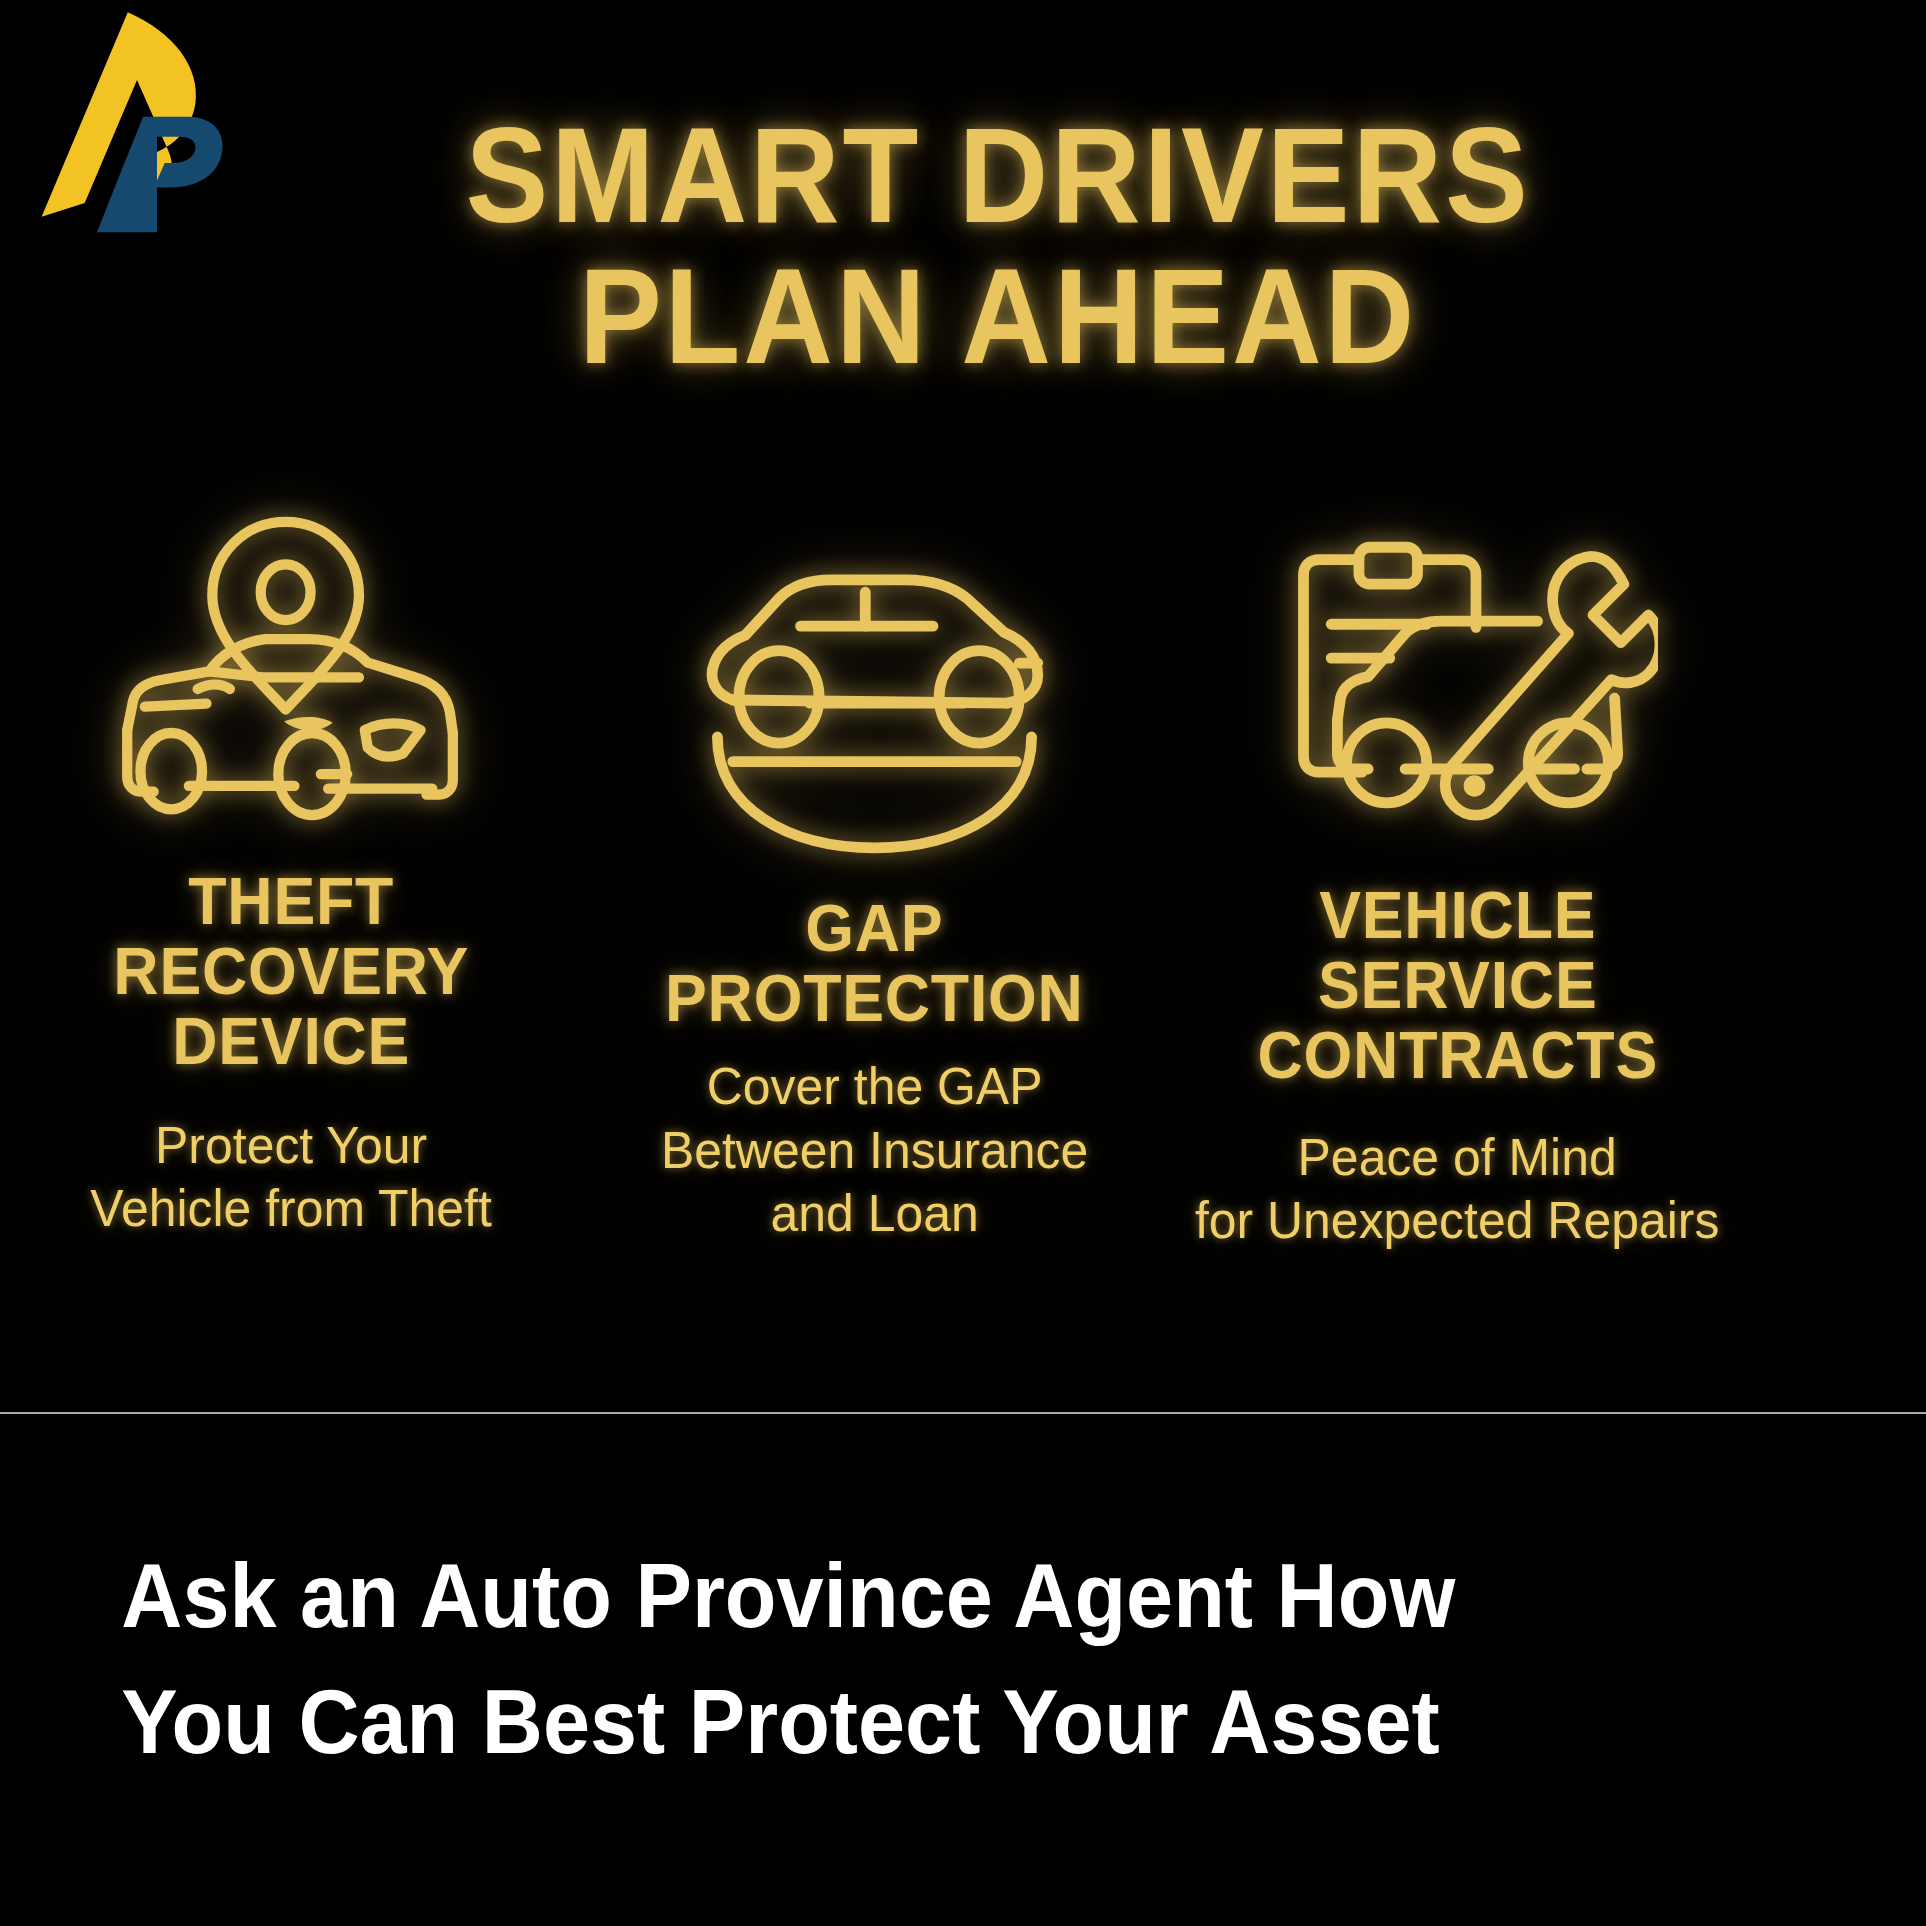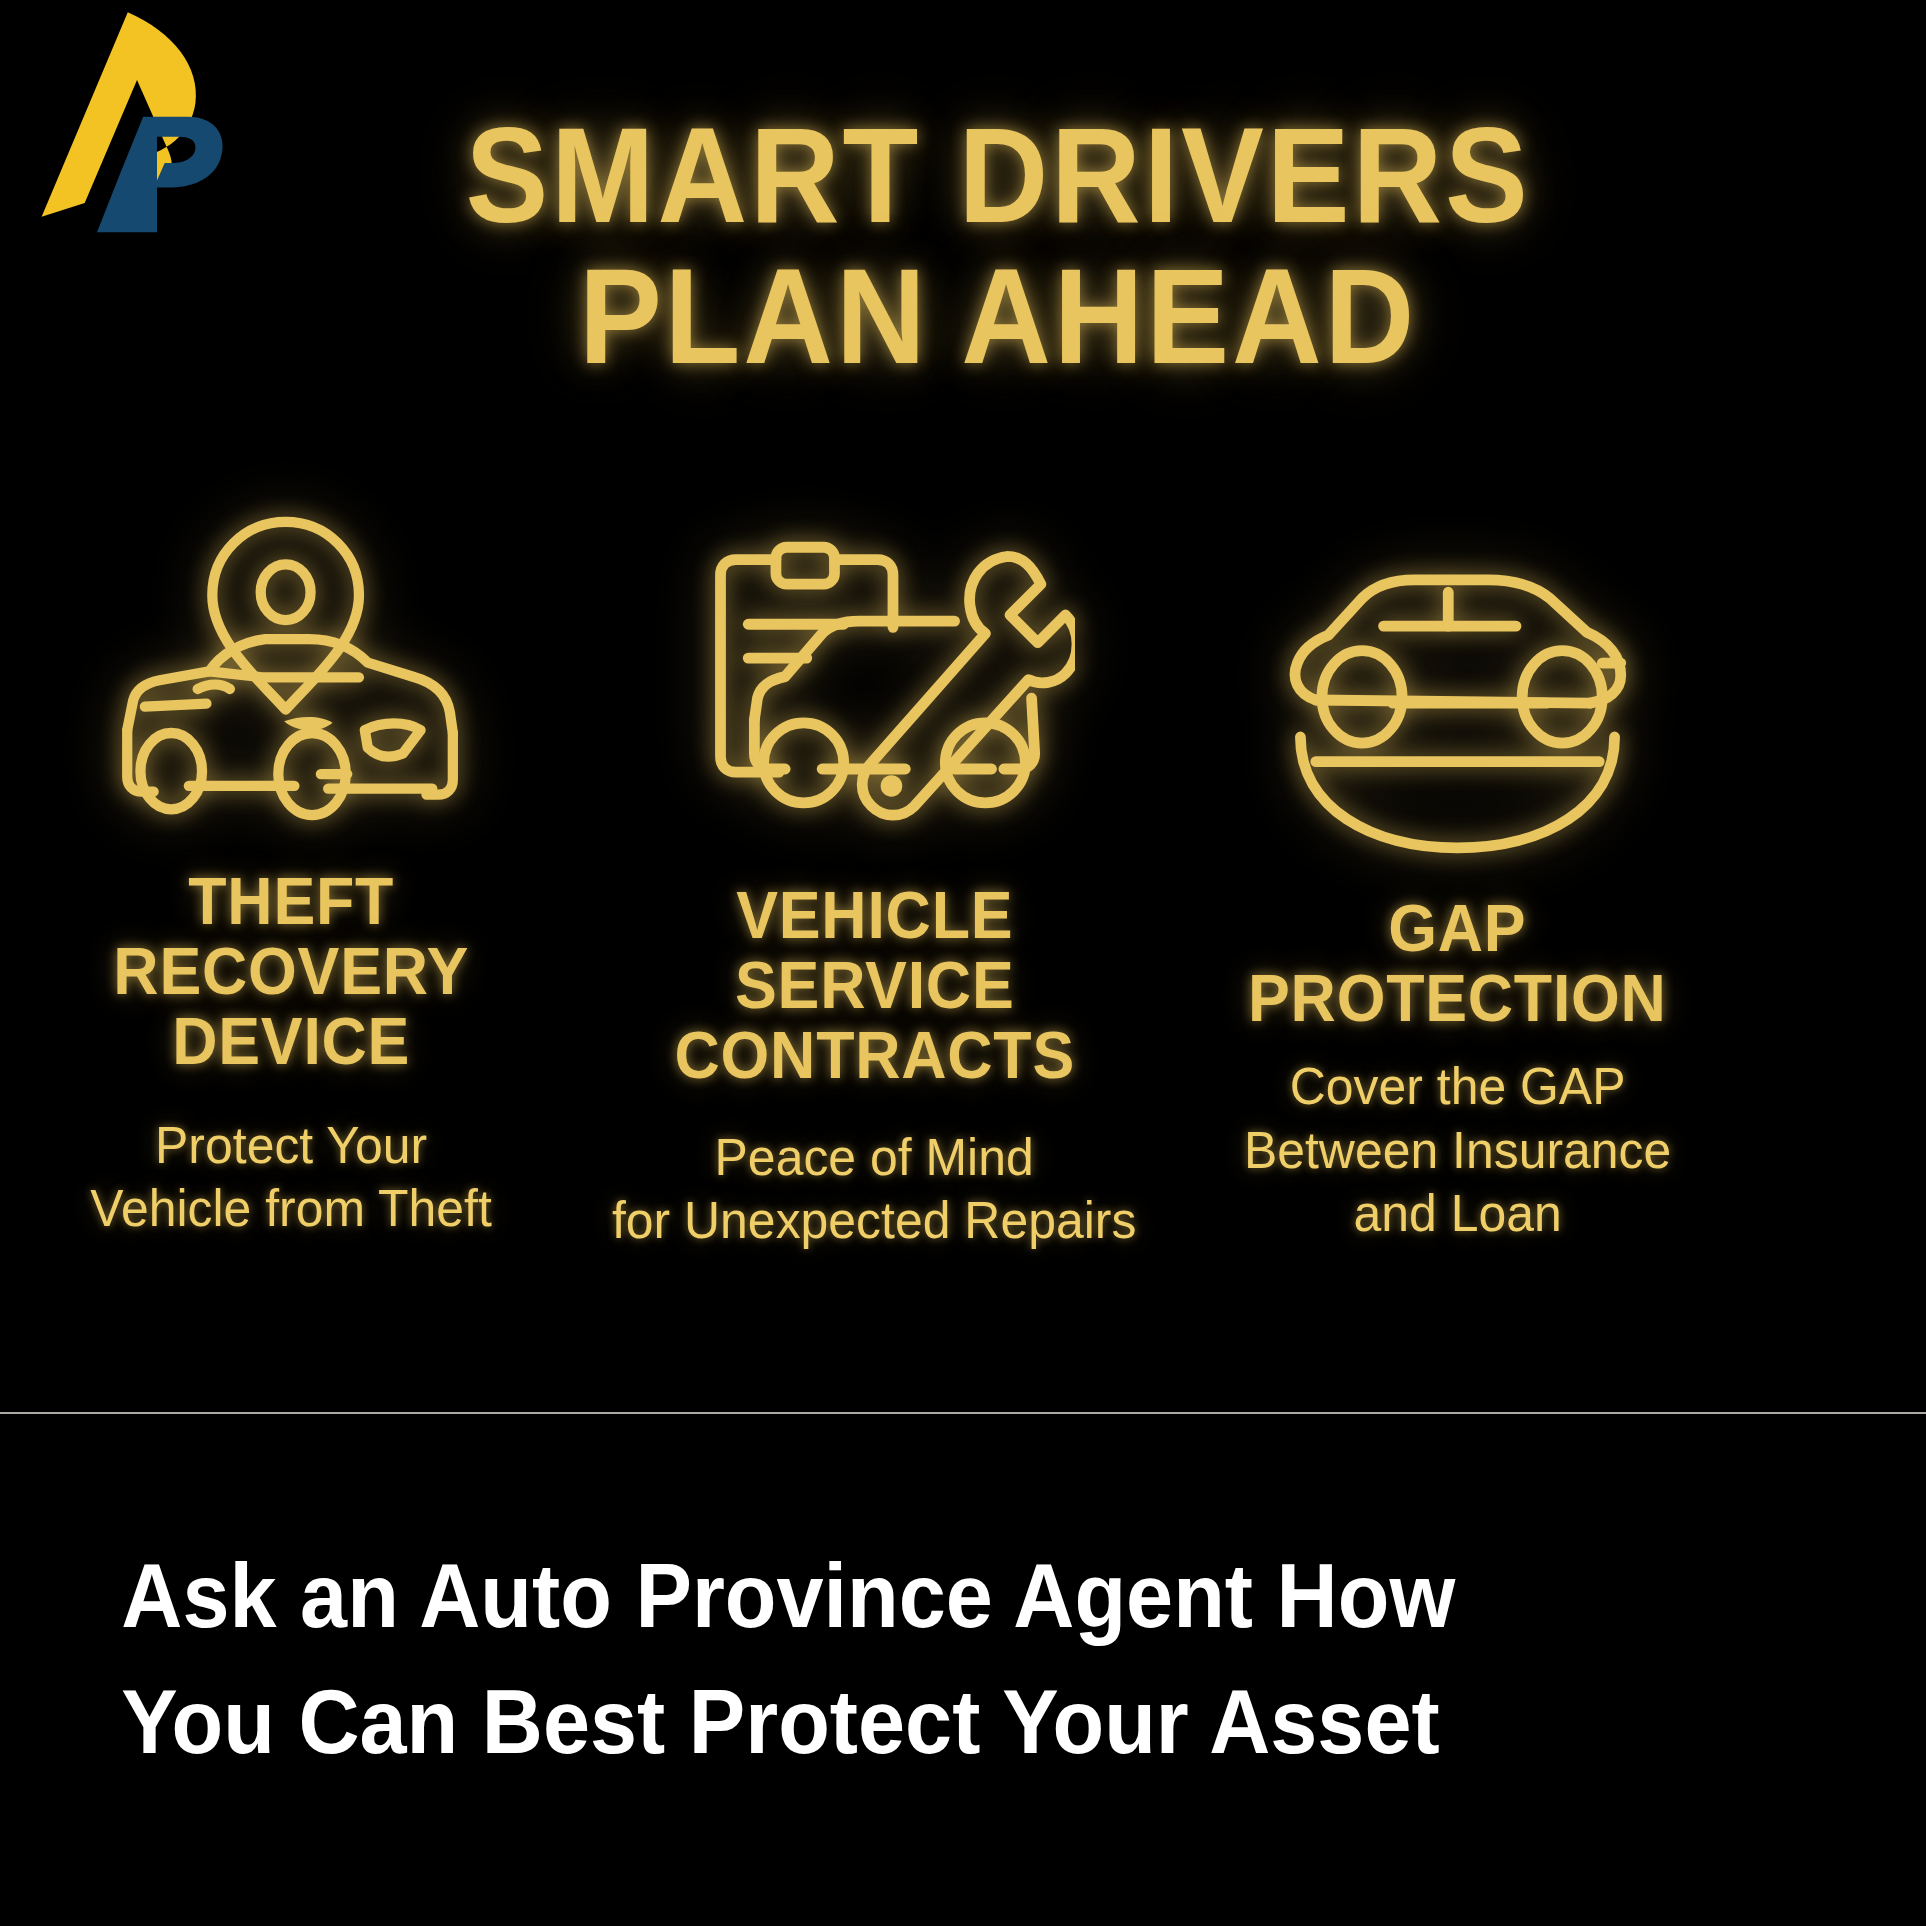--- a/index.html
+++ b/index.html
@@ -225,20 +225,51 @@
           <path d="M30 132 L72 130"></path>
         </svg>
       </div>
       <div class="feature-title">THEFT
 RECOVERY
 DEVICE</div>
       <div class="feature-desc">Protect Your
 Vehicle from Theft</div>
     </div>
 
+    <div class="feature col2">
+      <div class="feature-icon">
+        <svg viewBox="0 0 260 200" xmlns="http://www.w3.org/2000/svg" aria-hidden="true">
+
+          <path d="M38 100 C26 96 22 86 26 76 C29 68 36 62 46 58
+                   L68 34 C76 26 88 22 102 22 L150 22
+                   C166 22 180 26 190 34 L214 56
+                   C228 62 236 72 236 84 C236 94 228 100 216 102"></path>
+          <path d="M38 100 L216 102"></path>
+
+          <path d="M82 52 L168 52"></path>
+          <path d="M124 30 L124 52"></path>
+
+          <path d="M88 102 L188 102"></path>
+
+          <ellipse cx="68" cy="98" rx="26" ry="30"></ellipse>
+          <ellipse cx="198" cy="98" rx="26" ry="30"></ellipse>
+
+          <path d="M224 76 L236 76"></path>
+
+          <path d="M28 124 C28 170 74 196 130 196 C186 196 232 170 232 124"></path>
+          <path d="M38 140 L222 140"></path>
+        </svg>
+      </div>
+      <div class="feature-title">GAP
+PROTECTION</div>
+      <div class="feature-desc">Cover the GAP
+Between Insurance
+and Loan</div>
+    </div>
+
     <div class="feature col3">
       <div class="feature-icon">
         <svg viewBox="0 0 260 200" xmlns="http://www.w3.org/2000/svg" aria-hidden="true">
 
           <path d="M66 14 L40 14 C34 14 30 18 30 24 L30 142
                    C30 148 34 152 40 152 L68 152"></path>
           <path d="M104 14 L132 14 C138 14 142 18 142 24 L142 58"></path>
           <rect x="66" y="6" width="38" height="24" rx="7"></rect>
           <path d="M48 56 L110 56"></path>
           <path d="M48 78 L86 78"></path>
@@ -260,51 +291,20 @@
           <circle cx="141" cy="161" r="7" fill="#E9C55F" stroke="none"></circle>
         </svg>
       </div>
       <div class="feature-title">VEHICLE
 SERVICE
 CONTRACTS</div>
       <div class="feature-desc">Peace of Mind
 for Unexpected Repairs</div>
     </div>
 
-    <div class="feature col2">
-      <div class="feature-icon">
-        <svg viewBox="0 0 260 200" xmlns="http://www.w3.org/2000/svg" aria-hidden="true">
-
-          <path d="M38 100 C26 96 22 86 26 76 C29 68 36 62 46 58
-                   L68 34 C76 26 88 22 102 22 L150 22
-                   C166 22 180 26 190 34 L214 56
-                   C228 62 236 72 236 84 C236 94 228 100 216 102"></path>
-          <path d="M38 100 L216 102"></path>
-
-          <path d="M82 52 L168 52"></path>
-          <path d="M124 30 L124 52"></path>
-
-          <path d="M88 102 L188 102"></path>
-
-          <ellipse cx="68" cy="98" rx="26" ry="30"></ellipse>
-          <ellipse cx="198" cy="98" rx="26" ry="30"></ellipse>
-
-          <path d="M224 76 L236 76"></path>
-
-          <path d="M28 124 C28 170 74 196 130 196 C186 196 232 170 232 124"></path>
-          <path d="M38 140 L222 140"></path>
-        </svg>
-      </div>
-      <div class="feature-title">GAP
-PROTECTION</div>
-      <div class="feature-desc">Cover the GAP
-Between Insurance
-and Loan</div>
-    </div>
-
   </div>
 
   <div class="divider"></div>
 
   <div class="cta">
     <span class="cta-line">Ask an Auto Province Agent How</span>
     <span class="cta-line">You Can Best Protect Your Asset</span>
   </div>
 
 </div>

